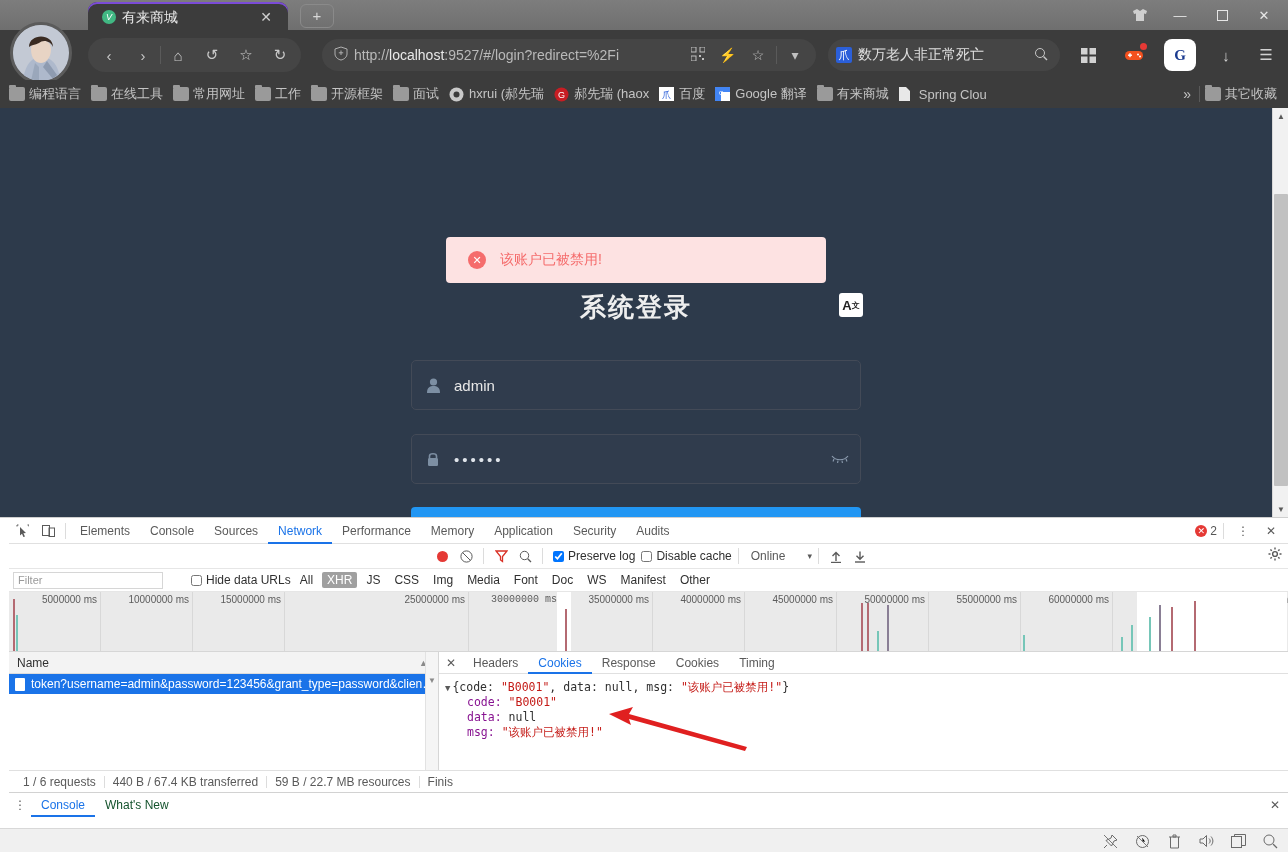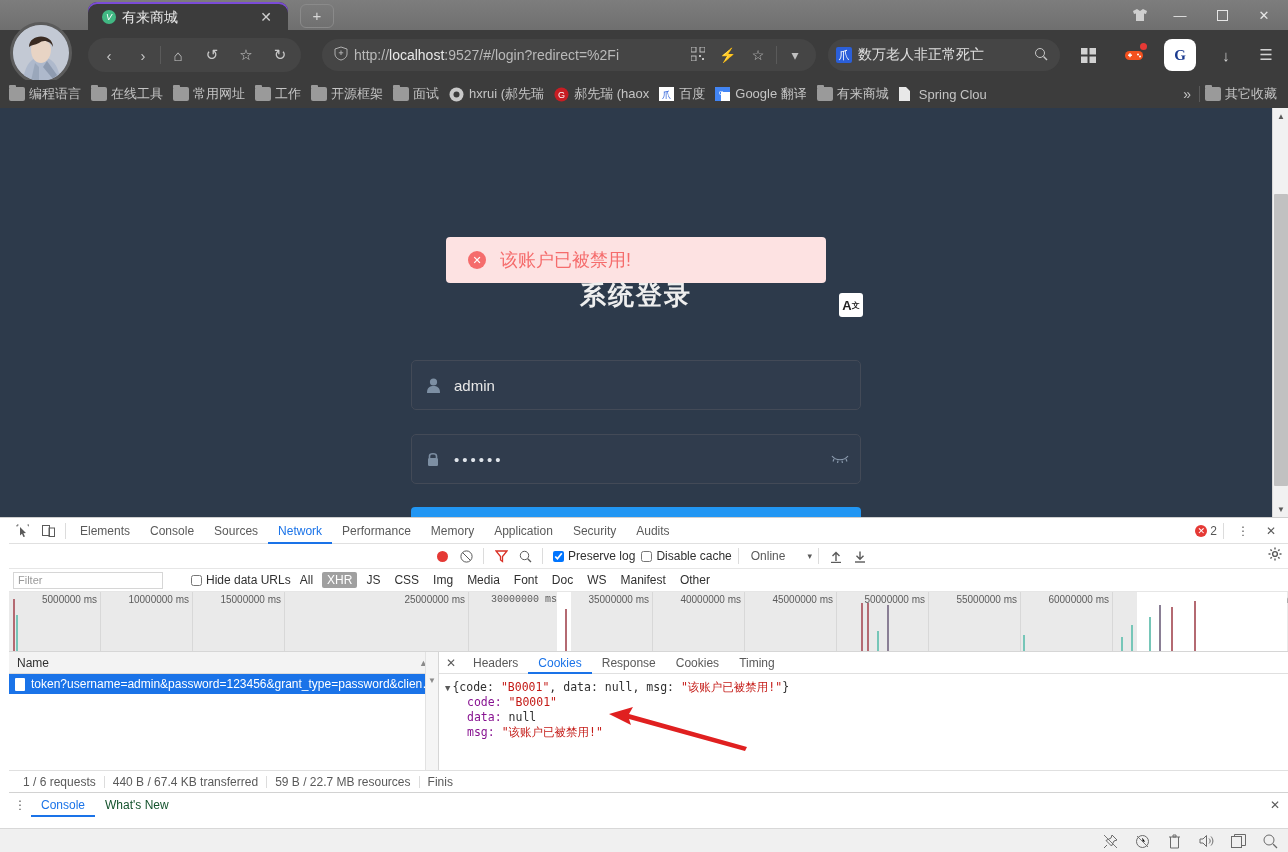--- a/index.html
+++ b/index.html
@@ -109,24 +109,24 @@
   .ps-arrow { width:16px; height:16px; display:flex; align-items:center; justify-content:center; color:#5a5a5a; font-size:8px; }
   .ps-thumb { position:absolute; left:1px; top:86px; width:14px; height:292px; background:#c1c1c1; border-radius:1px; }
 
   .login-wrap { position:absolute; left:0; top:0; width:1272px; height:409px; }
   .alert {
     position:absolute; left:446px; top:129px; width:380px; height:46px;
     background:#fde2e2; border-radius:4px; display:flex; align-items:center; padding-left:22px;
   }
   .alert-x { width:18px; height:18px; border-radius:50%; background:#f56c6c; color:#fff;
              font-size:11px; line-height:18px; text-align:center; flex:none; }
-  .alert-msg { color:#f56c6c; font-size:18px; margin-left:14px; }
+  .alert-msg { color:#f56c6c; font-size:14px; margin-left:14px; }
 
   .login-title {
-    position:absolute; left:446px; top:170px; width:380px;
+    position:absolute; left:446px; top:182px; width:380px;
     text-align:center; color:#eeeeee; font-size:26px; font-weight:bold; letter-spacing:2px;
   }
   .lang-btn {
     position:absolute; left:839px; top:185px; width:24px; height:24px;
     background:#fff; border-radius:3px; color:#222; font-size:13px;
     display:flex; align-items:center; justify-content:center; font-weight:bold;
   }
   .lang-btn sup { font-size:8px; }
 
   .field {

